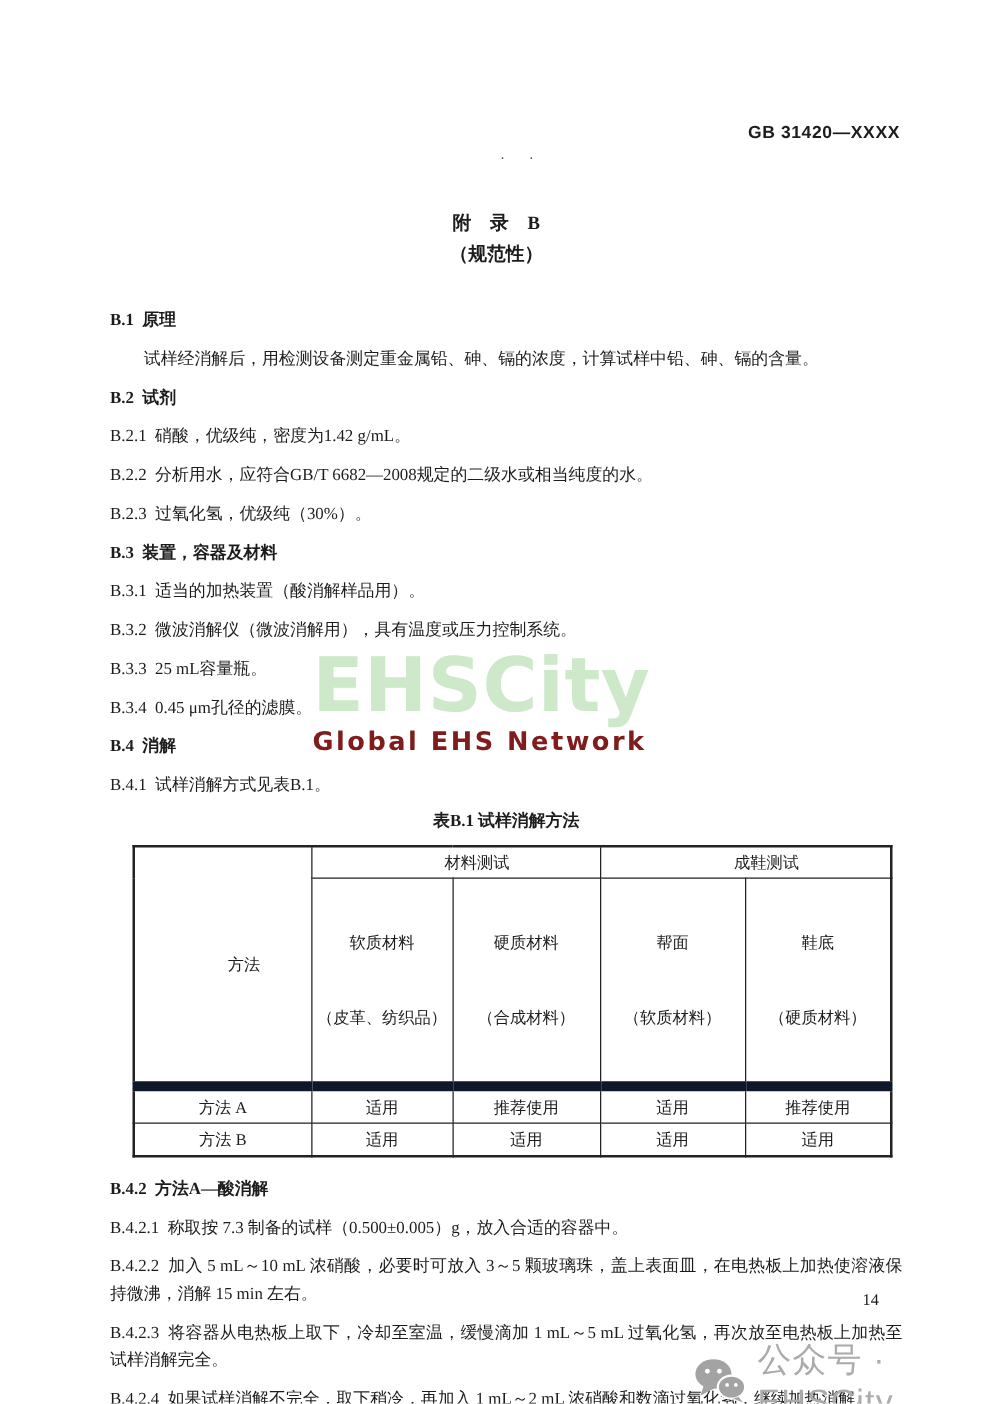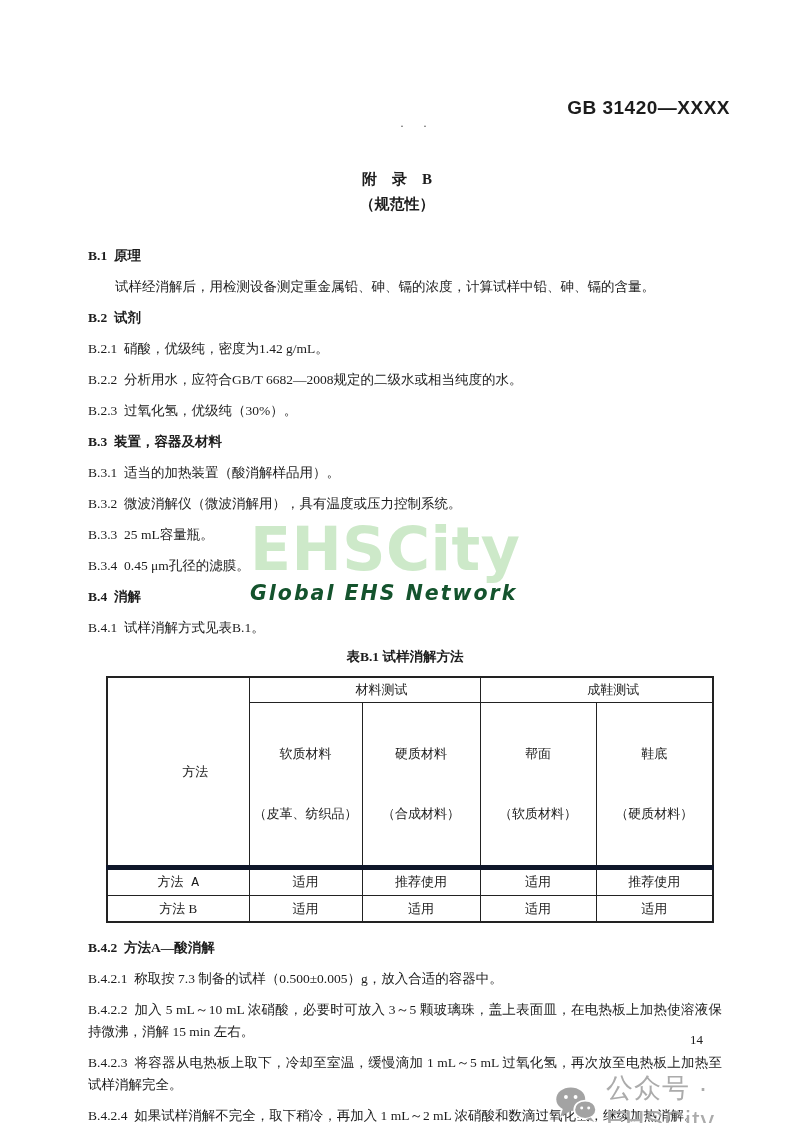--- a/index.html
+++ b/index.html
@@ -1,54 +1,54 @@
 <!DOCTYPE html>
 <html><head>
 <meta charset="utf-8">
 <style>
   html,body{margin:0;padding:0;background:#ffffff;}
   .page{position:relative;width:794px;height:1123px;background:#ffffff;overflow:hidden;
         font-family:"Liberation Serif","DejaVu Serif",serif;color:#1c1c1c;}
-  .doc-number{position:absolute;top:97px;right:64px;font-size:19px;font-weight:bold;
+  .doc-number{position:absolute;top:97px;right:74px;font-size:14px;font-weight:bold;
         font-family:"Liberation Sans","DejaVu Sans",sans-serif;letter-spacing:.5px;z-index:3;}
   .stray{position:absolute;top:119px;left:400px;font-size:12px;color:#4a4a4a;letter-spacing:8px;z-index:3;}
   .titles{position:absolute;top:167px;left:0;width:100%;text-align:center;font-weight:bold;z-index:3;}
   .titles .l{font-size:15px;line-height:25px;white-space:pre-wrap;}
   .content{position:absolute;top:243px;left:88px;width:634px;z-index:2;}
   .content p{margin:0 0 9px;font-size:13.5px;line-height:22px;white-space:pre-wrap;text-align:justify;}
   .content p.h{font-weight:bold;margin-top:2px;}
   .content p.indent{text-indent:2em;}
   .tbl-caption{text-align:center;font-weight:bold;font-size:13.5px;margin:4px 0 10px;}
   table.b1{border-collapse:collapse;margin-left:18px;width:606px;table-layout:fixed;border:2px solid #222;margin-bottom:14px;}
   table.b1 td{border:1px solid #222;text-align:center;font-size:13px;padding:1px 2px;line-height:20px;
         white-space:pre-wrap;vertical-align:middle;}
   table.b1 tr.ghead td{height:22px;padding-left:36px;}
   table.b1 tr.shead td{height:52px;text-align:center;}
-  table.b1 tr.data0 td{border-top:5px solid #0f172a;font-family:Liberation Mono, monospace;}
+  table.b1 tr.data0 td{border-top:8px solid #0f172a;}
   table.b1 tr.data0 td, table.b1 tr.data1 td{height:23px;}
   .watermark{position:absolute;left:250px;top:518px;z-index:1;
         font-family:"DejaVu Sans","Liberation Sans",sans-serif;font-weight:bold;pointer-events:none;}
   .wm1{font-size:60px;line-height:62px;letter-spacing:0.5px;}
   .wm2{font-size:20.5px;letter-spacing:2px;margin-top:1px;}
   .pagenum{position:absolute;top:1032px;right:91px;font-size:13px;z-index:3;}
   .social{position:absolute;top:1070px;left:555px;display:flex;align-items:center;gap:9px;z-index:3;
         font-family:"Liberation Sans","DejaVu Sans",sans-serif;}
   .social .txt{font-size:27px;letter-spacing:1px;}
 </style>
 </head>
 <body>
 
 <div class="page">
 
   <div class="doc-number">GB 31420—XXXX</div>
   <div class="stray">· ·</div>
 
   <div class="watermark">
     <div class="wm1" style="color:#cde9c9;">EHSCity</div>
-    <div class="wm2" style="color:#14532d;font-style:italic;">Global EHS Network</div>
+    <div class="wm2" style="color:#7f1d1d;">Global EHS Network</div>
   </div>
 
   <div class="titles">
     <div class="l">附　录　B</div>
     <div class="l">（规范性）</div>
   </div>
 
   <div class="content">
     <p class="h">B.1  原理</p>
     <p class="indent">试样经消解后，用检测设备测定重金属铅、砷、镉的浓度，计算试样中铅、砷、镉的含量。</p>

